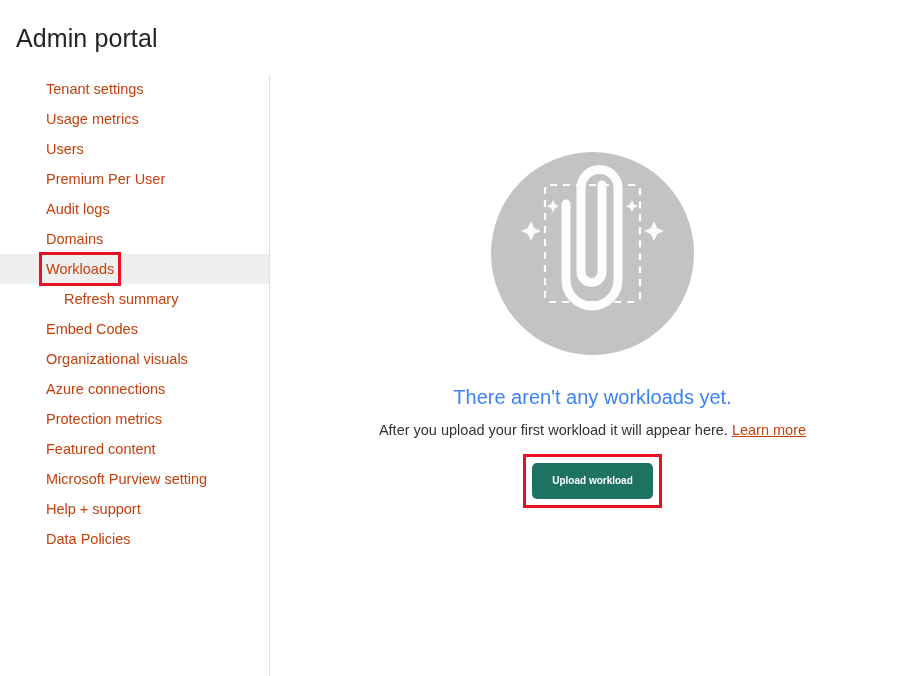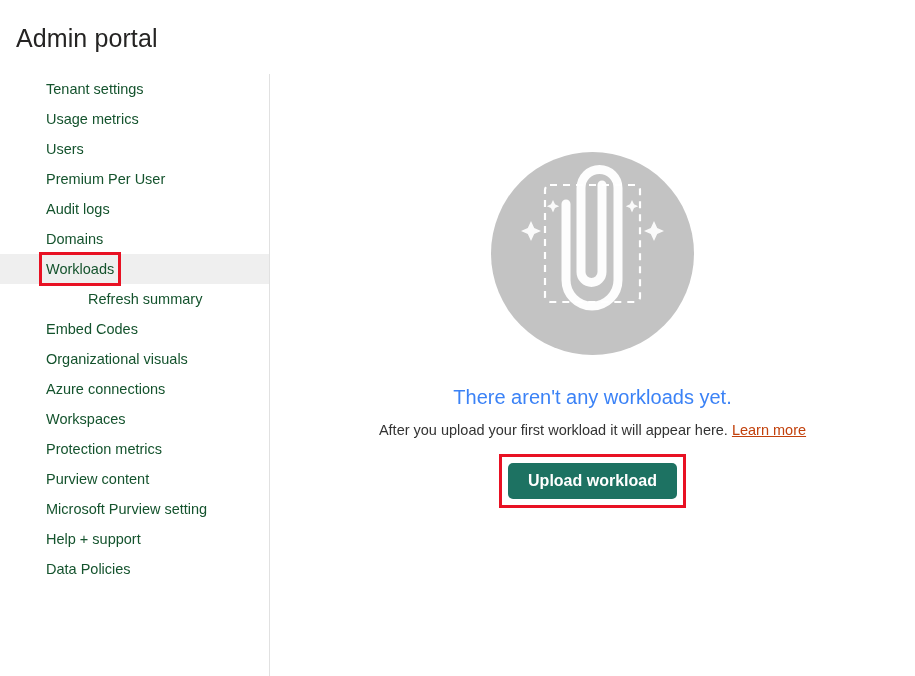--- a/index.html
+++ b/index.html
@@ -54,29 +54,28 @@
     top: 0;
     width: 1px;
     height: 602px;
     background: #e1e1e1;
   }
   .nav-item {
     position: relative;
     height: 30px;
     line-height: 30px;
     font-size: 14.5px;
-    color: #14532d;
+    color: #c2410c;
     padding-left: 46px;
     white-space: nowrap;
     cursor: pointer;
     box-sizing: border-box;
   }
   .nav-item.sub {
     padding-left: 64px;
-    margin-left: 24px;
   }
   .nav-item.selected {
     background: #efefef;
   }
   .nav-item .nav-label {
     display: inline-block;
     position: relative;
   }
   .nav-item.highlighted .nav-label::after {
     content: "";
@@ -151,21 +150,21 @@
     bottom: -9px;
     border: 3px solid #e81123;
     box-sizing: border-box;
     pointer-events: none;
   }
   #upload-workload-button {
     display: inline-block;
     background: #1d7262;
     color: #ffffff;
     font-family: "Liberation Sans", sans-serif;
-    font-size: 16px;
+    font-size: 10px;
     font-weight: bold;
     border: none;
     border-radius: 5px;
     padding: 0 20px;
     height: 36px;
     line-height: 36px;
     cursor: pointer;
     white-space: nowrap;
   }
 </style>
@@ -181,23 +180,22 @@
       <div class="nav-item"><span class="nav-label">Usage metrics</span></div>
       <div class="nav-item"><span class="nav-label">Users</span></div>
       <div class="nav-item"><span class="nav-label">Premium Per User</span></div>
       <div class="nav-item"><span class="nav-label">Audit logs</span></div>
       <div class="nav-item"><span class="nav-label">Domains</span></div>
       <div class="nav-item selected highlighted"><span class="nav-label">Workloads</span></div>
       <div class="nav-item sub"><span class="nav-label">Refresh summary</span></div>
       <div class="nav-item"><span class="nav-label">Embed Codes</span></div>
       <div class="nav-item"><span class="nav-label">Organizational visuals</span></div>
       <div class="nav-item"><span class="nav-label">Azure connections</span></div>
-      <div class="nav-item"><span class="nav-label">Workspaces</span></div>
       <div class="nav-item"><span class="nav-label">Protection metrics</span></div>
-      <div class="nav-item"><span class="nav-label">Purview content</span></div>
+      <div class="nav-item"><span class="nav-label">Featured content</span></div>
       <div class="nav-item"><span class="nav-label">Microsoft Purview setting</span></div>
       <div class="nav-item"><span class="nav-label">Help + support</span></div>
       <div class="nav-item"><span class="nav-label">Data Policies</span></div>
     </nav>
   <div id="sidebar-divider"></div>
 
   <section id="main-panel">
     <div id="empty-state">
 
       <div id="illustration-wrap">

